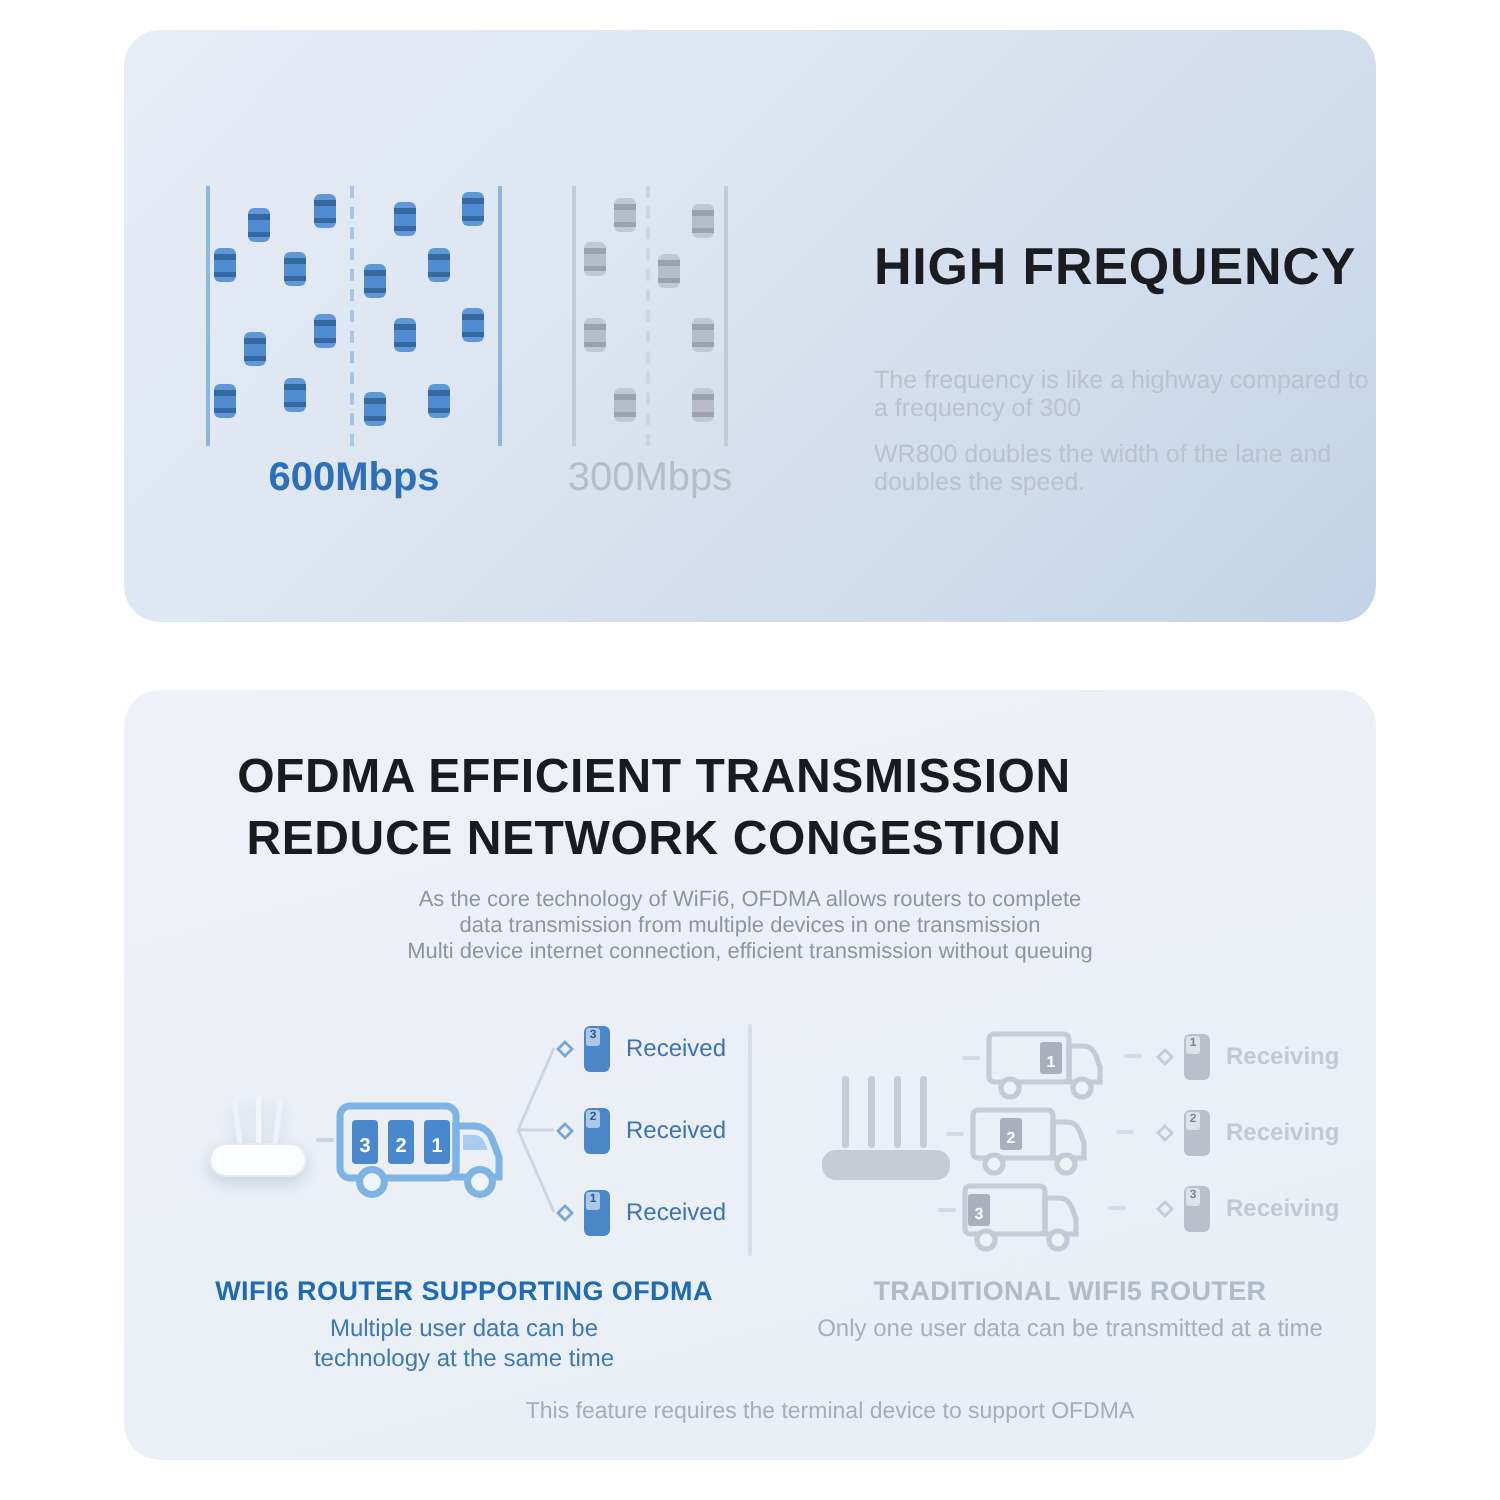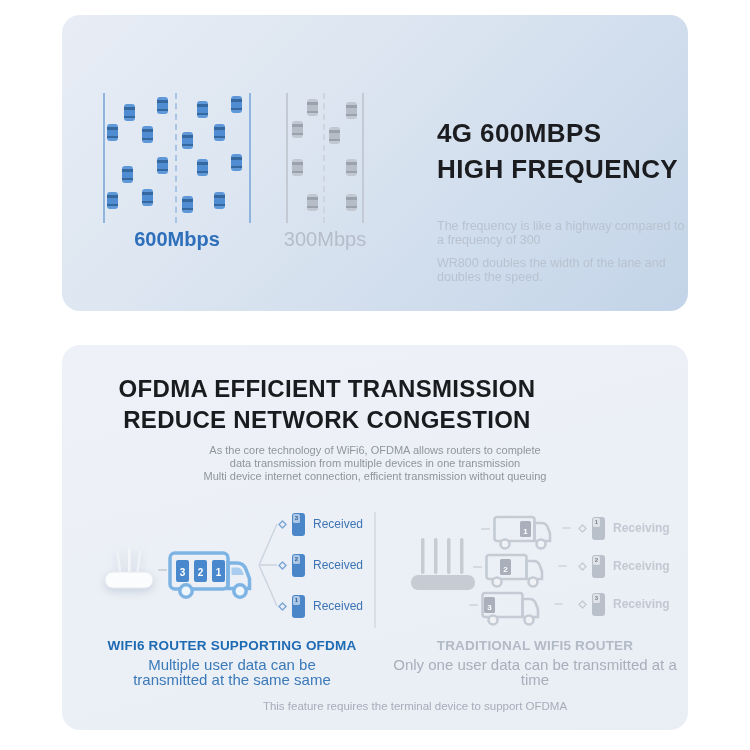--- a/index.html
+++ b/index.html
@@ -50,21 +50,21 @@
   .phone .badge{position:absolute;left:1px;top:1px;width:7px;height:9px;border-radius:1.5px;
                 background:rgba(255,255,255,.55);font-size:6px;line-height:9px;text-align:center;font-weight:700;}
   .phone-blue .badge{color:#2a5c94;}
   .phone-gray .badge{color:#7d848f;}
   .rx-label{font-size:12px;white-space:nowrap;}
   .rx-blue{color:#3c74b4;}
   .rx-gray{color:#c3c9d3;font-weight:bold;}
 
   .caption{position:absolute;width:302px;text-align:center;}
   .cap-title{font-size:13.5px;font-weight:700;letter-spacing:.2px;}
-  .cap-sub{margin-top:4px;font-size:15px;line-height:15px;}
+  .cap-sub{margin-top:4px;font-size:12px;line-height:15px;}
   #cap-wifi6{left:19px;top:293px;}
   #cap-wifi6 .cap-title{color:#1e6bb4;}
   #cap-wifi6 .cap-sub{color:#3b79b9;}
   #cap-wifi5{left:322px;top:293px;}
   #cap-wifi5 .cap-title{color:#b2bac6;}
   #cap-wifi5 .cap-sub{color:#a8afbb;}
   .b-footer{position:absolute;left:0;top:355px;width:706px;text-align:center;
             font-size:11.5px;color:#a6adb9;}
   svg{display:block;}
   .router-white{filter:drop-shadow(0 3px 4px rgba(120,140,170,.30));}
@@ -109,21 +109,20 @@
         <div class="car car-gray" style="left: 43px; top: 34px;"></div>
         <div class="car car-gray" style="left: 6px; top: 66px;"></div>
         <div class="car car-gray" style="left: 60px; top: 66px;"></div>
         <div class="car car-gray" style="left: 21px; top: 101px;"></div>
         <div class="car car-gray" style="left: 60px; top: 101px;"></div>
       </div>
     <div id="label300" class="lane-label">300Mbps</div>
 
     <div class="top-text">
       <div class="top-title">
-        <div>4G 600MBPS</div>
         <div>HIGH FREQUENCY</div>
       </div>
       <div class="top-paras">
         <p>The frequency is like a highway compared to a frequency of 300</p>
         <p>WR800 doubles the width of the lane and doubles the speed.</p>
       </div>
     </div>
   </div>
 
   <div id="card2" class="card">
@@ -261,21 +260,21 @@
       <div class="phone phone-gray">
         <div class="badge">3</div>
         </div>
       <div class="rx-label rx-gray">Receiving</div>
     </div>
 
     <div id="cap-wifi6" class="caption">
       <div class="cap-title">WIFI6 ROUTER SUPPORTING OFDMA</div>
       <div class="cap-sub">
         <div>Multiple user data can be</div>
-        <div>transmitted at the same same</div>
+        <div>technology at the same time</div>
       </div>
     </div>
     <div id="cap-wifi5" class="caption">
       <div class="cap-title">TRADITIONAL WIFI5 ROUTER</div>
       <div class="cap-sub">Only one user data can be transmitted at a time</div>
     </div>
 
     <div class="b-footer">This feature requires the terminal device to support OFDMA</div>
   </div>
 </div>

